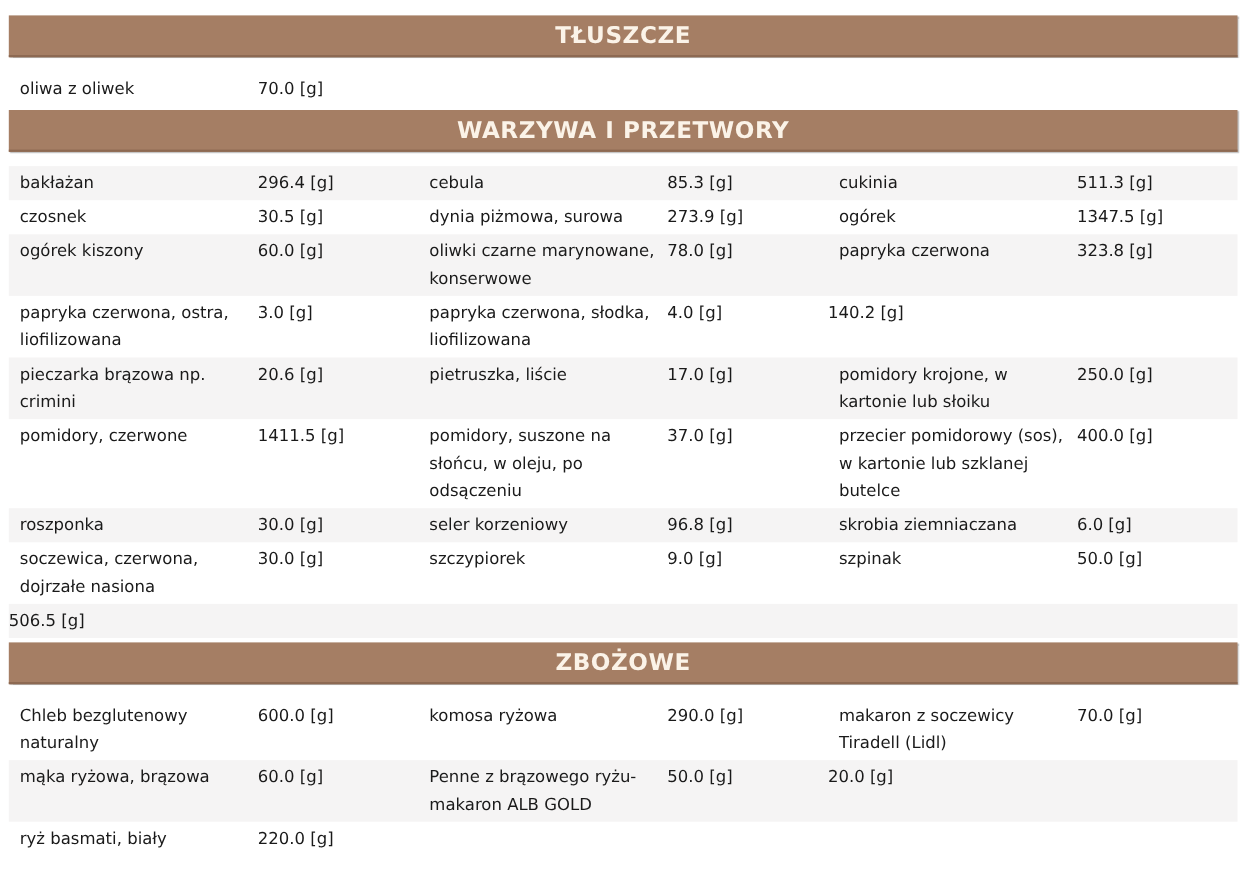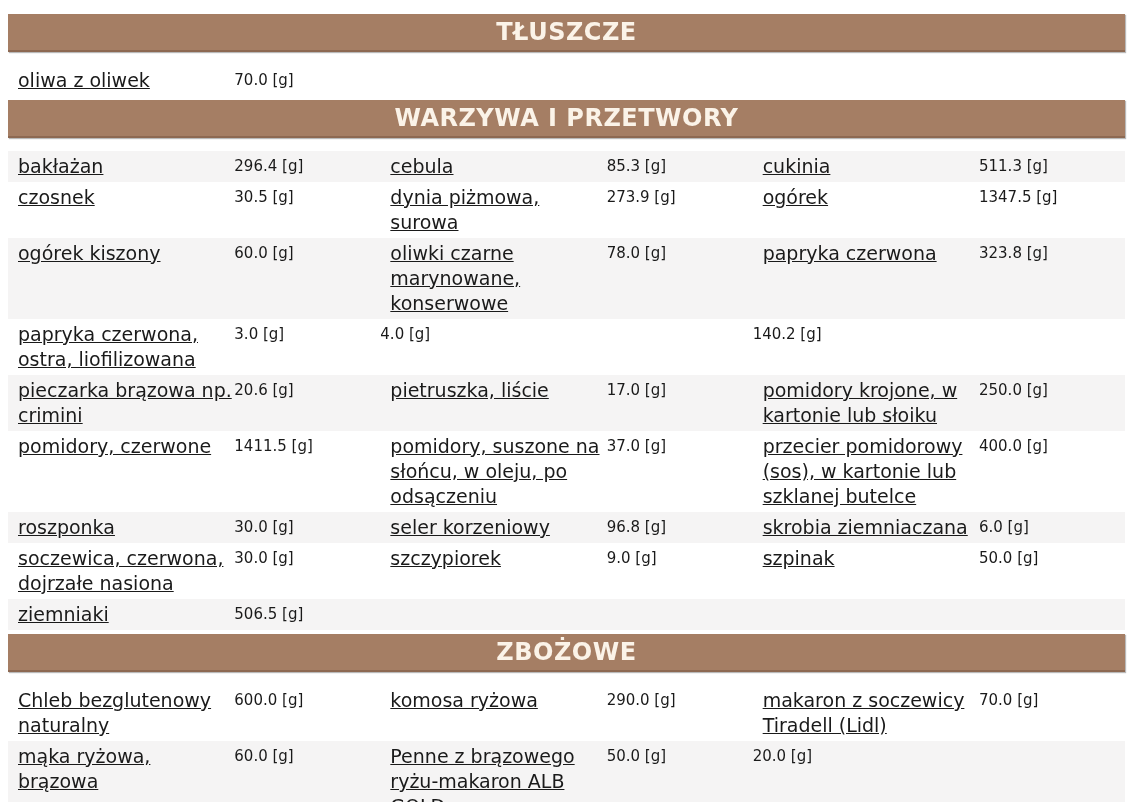--- a/index.html
+++ b/index.html
@@ -13,21 +13,21 @@
     margin: 14px 8px 0 8px;
   }
   .section-header {
     background: var(--header-bg, #A57E64);
     color: var(--header-text, #FBF3E8);
     border-bottom: 2px solid var(--header-border, #8D6952);
     box-shadow: 1px 1px 1px #b9b9b9;
     height: 36px;
     line-height: 36px;
     text-align: center;
-    font-size: 24px;
+    font-size: 21px;
     font-weight: bold;
     letter-spacing: 0.5px;
   }
   .rows {
     margin: 13px 0 4px 0;
   }
   .row {
     display: flex;
   }
   .row.odd {
@@ -36,24 +36,23 @@
   .cell {
     flex: 1 1 0;
     display: flex;
     align-items: flex-start;
     padding: 3px 0;
     min-width: 0;
   }
   .name {
     flex: 1 1 auto;
     padding-left: 10px;
-    font-size: 19px;
+    font-size: 15px;
     line-height: 25px;
     min-width: 0;
-    text-decoration: underline;
   }
   .amt {
     flex: 0 0 130px;
     text-align: left;
     padding-right: 16px;
     font-size: 15px;
     line-height: 25px;
     white-space: nowrap;
   }
 </style>
@@ -118,20 +117,21 @@
             <div class="name">papryka czerwona</div>
             <div class="amt">323.8 [g]</div>
           </div>
         </div>
         <div class="row">
           <div class="cell">
             <div class="name">papryka czerwona, ostra, liofilizowana</div>
             <div class="amt">3.0 [g]</div>
           </div>
           <div class="cell">
+            <div class="name">papryka czerwona, słodka, liofilizowana</div>
             <div class="amt">4.0 [g]</div>
           </div>
           <div class="cell">
             <div class="amt">140.2 [g]</div>
           </div>
         </div>
         <div class="row odd">
           <div class="cell">
             <div class="name">pieczarka brązowa np. crimini</div>
             <div class="amt">20.6 [g]</div>
@@ -182,21 +182,20 @@
             <div class="name">szczypiorek</div>
             <div class="amt">9.0 [g]</div>
           </div>
           <div class="cell">
             <div class="name">szpinak</div>
             <div class="amt">50.0 [g]</div>
           </div>
         </div>
         <div class="row odd">
           <div class="cell">
-            <div class="name">ziemniaki</div>
             <div class="amt">506.5 [g]</div>
           </div>
           <div class="cell"></div>
           <div class="cell"></div>
         </div>
       </div>
     </div>
     <div class="section">
       <div class="section-header">ZBOŻOWE</div>
       <div class="rows">

